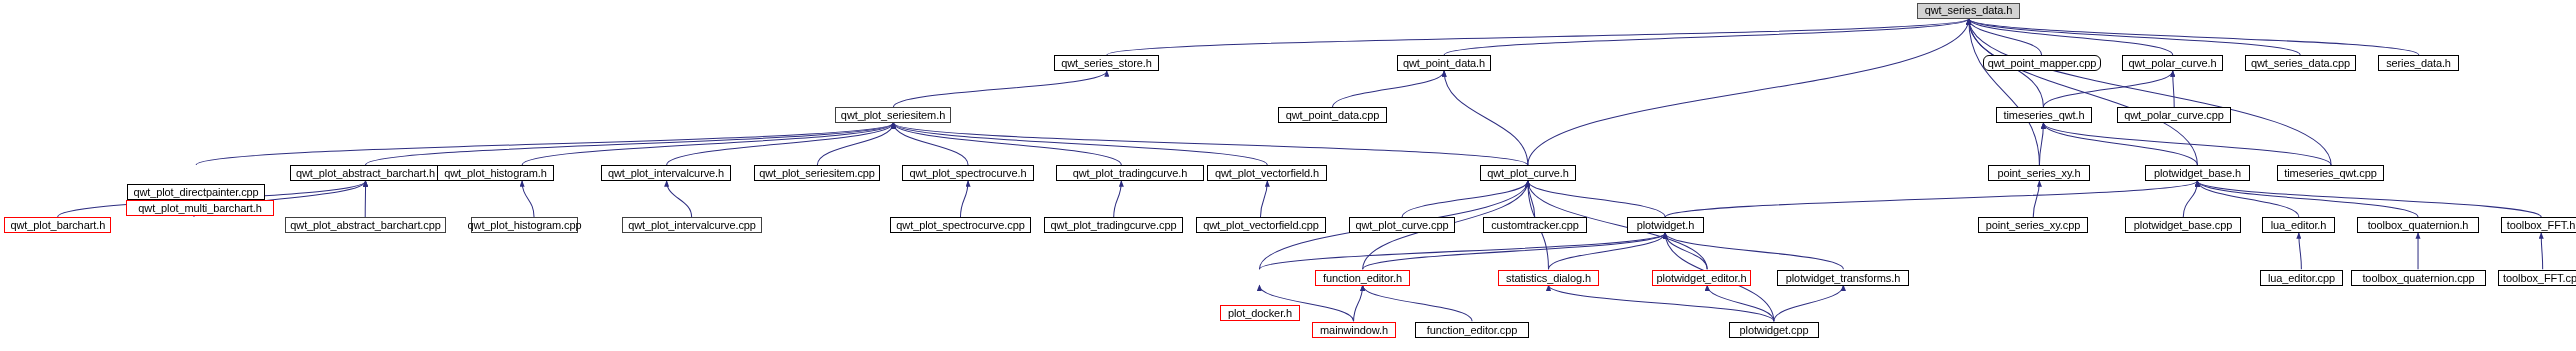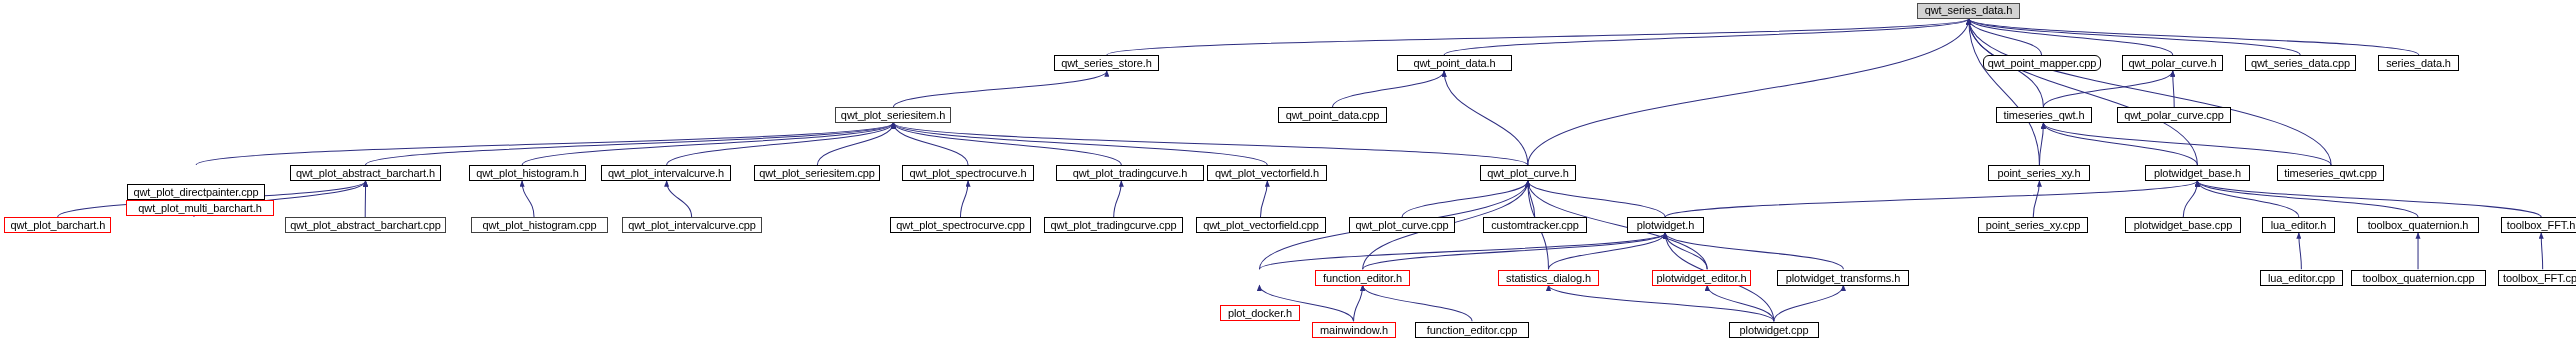--- a/index.html
+++ b/index.html
@@ -124,45 +124,45 @@
         <path d="M1868,444 C1868,419 1880.5,419 1880.5,394" marker-end="url(#arrow)"></path>
         <path d="M2031.5,444 C2031.5,419 1880.5,419 1880.5,394" marker-end="url(#arrow)"></path>
         <path d="M2448,444 C2448,419 2356,419 2356,394" marker-end="url(#arrow)"></path>
         <path d="M2448,444 C2448,419 2544,419 2544,394" marker-end="url(#arrow)"></path>
         <path d="M2448,444 C2448,419 2137,419 2137,394" marker-end="url(#arrow)"></path>
       </g>
   </svg>
   <div id="node-layer">
       <div class="node root" style="left: 1917px; top: 2.9px; width: 103px;">qwt_series_data.h</div>
       <div class="node" style="left: 1054px; top: 55px; width: 105px;">qwt_series_store.h</div>
-      <div class="node" style="left: 1397px; top: 55px; width: 115px;">qwt_point_data.h</div>
+      <div class="node" style="left: 1397px; top: 55px; width: 94px;">qwt_point_data.h</div>
       <div class="node" style="left: 1983px; top: 55px; width: 118px; border-radius: 6px;">qwt_point_mapper.cpp</div>
       <div class="node" style="left: 2122px; top: 55px; width: 101px;">qwt_polar_curve.h</div>
       <div class="node" style="left: 2245px; top: 55px; width: 111px;">qwt_series_data.cpp</div>
       <div class="node" style="left: 2378px; top: 55px; width: 81px;">series_data.h</div>
       <div class="node gray" style="left: 835px; top: 107px; width: 116px;">qwt_plot_seriesitem.h</div>
       <div class="node" style="left: 1278px; top: 107px; width: 109px;">qwt_point_data.cpp</div>
       <div class="node" style="left: 1996px; top: 107px; width: 96px;">timeseries_qwt.h</div>
       <div class="node" style="left: 2117px; top: 107px; width: 114px;">qwt_polar_curve.cpp</div>
       <div class="node" style="left: 127px; top: 165px; width: 138px; margin-top: 19px;">qwt_plot_directpainter.cpp</div>
       <div class="node" style="left: 290px; top: 165px; width: 151px;">qwt_plot_abstract_barchart.h</div>
-      <div class="node" style="left: 469px; top: 165px; width: 117px;">qwt_plot_histogram.h</div>
+      <div class="node" style="left: 437px; top: 165px; width: 117px;">qwt_plot_histogram.h</div>
       <div class="node" style="left: 601px; top: 165px; width: 130px;">qwt_plot_intervalcurve.h</div>
       <div class="node" style="left: 754px; top: 165px; width: 126px;">qwt_plot_seriesitem.cpp</div>
       <div class="node" style="left: 902px; top: 165px; width: 132px;">qwt_plot_spectrocurve.h</div>
       <div class="node" style="left: 1056px; top: 165px; width: 148px;">qwt_plot_tradingcurve.h</div>
       <div class="node" style="left: 1207px; top: 165px; width: 120px;">qwt_plot_vectorfield.h</div>
       <div class="node" style="left: 1480px; top: 165px; width: 96px;">qwt_plot_curve.h</div>
       <div class="node" style="left: 1988px; top: 165px; width: 102px;">point_series_xy.h</div>
       <div class="node" style="left: 2145px; top: 165px; width: 105px;">plotwidget_base.h</div>
       <div class="node" style="left: 2277px; top: 165px; width: 107px;">timeseries_qwt.cpp</div>
       <div class="node red" style="left: 4.3px; top: 217px; width: 107px;">qwt_plot_barchart.h</div>
       <div class="node red" style="left: 126px; top: 200px; width: 148px;">qwt_plot_multi_barchart.h</div>
       <div class="node gray" style="left: 285px; top: 217px; width: 161px;">qwt_plot_abstract_barchart.cpp</div>
-      <div class="node gray" style="left: 471px; top: 217px; width: 137px;">qwt_plot_histogram.cpp</div>
+      <div class="node gray" style="left: 471px; top: 217px; width: 107px;">qwt_plot_histogram.cpp</div>
       <div class="node gray" style="left: 622px; top: 217px; width: 140px;">qwt_plot_intervalcurve.cpp</div>
       <div class="node" style="left: 890px; top: 217px; width: 141px;">qwt_plot_spectrocurve.cpp</div>
       <div class="node" style="left: 1044px; top: 217px; width: 139px;">qwt_plot_tradingcurve.cpp</div>
       <div class="node" style="left: 1196px; top: 217px; width: 130px;">qwt_plot_vectorfield.cpp</div>
       <div class="node" style="left: 1349px; top: 217px; width: 106px;">qwt_plot_curve.cpp</div>
       <div class="node" style="left: 1483px; top: 217px; width: 104px;">customtracker.cpp</div>
       <div class="node" style="left: 1627px; top: 217px; width: 77px;">plotwidget.h</div>
       <div class="node" style="left: 1978px; top: 217px; width: 110px;">point_series_xy.cpp</div>
       <div class="node" style="left: 2125px; top: 217px; width: 116px;">plotwidget_base.cpp</div>
       <div class="node" style="left: 2262px; top: 217px; width: 73px;">lua_editor.h</div>

